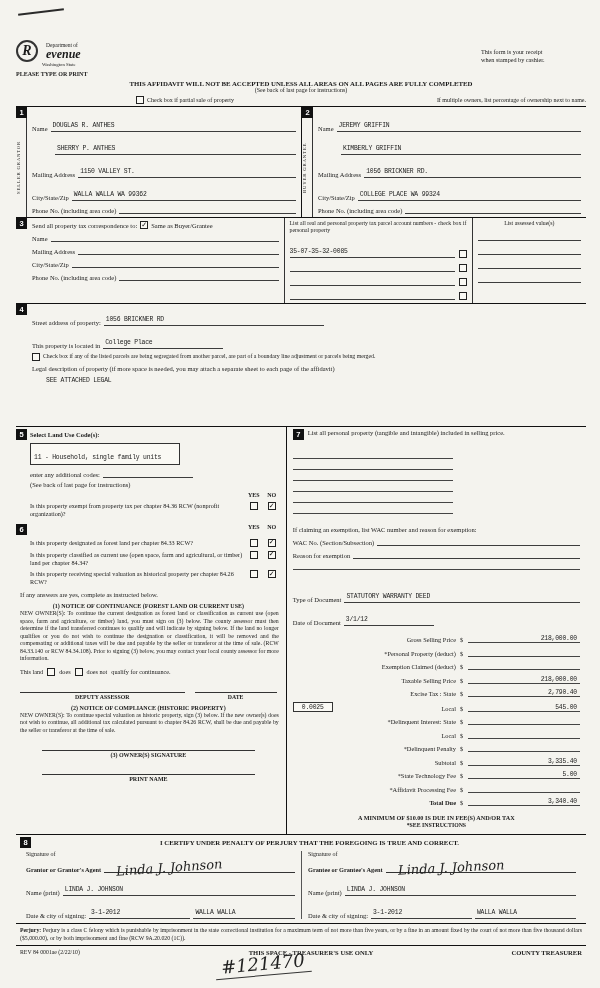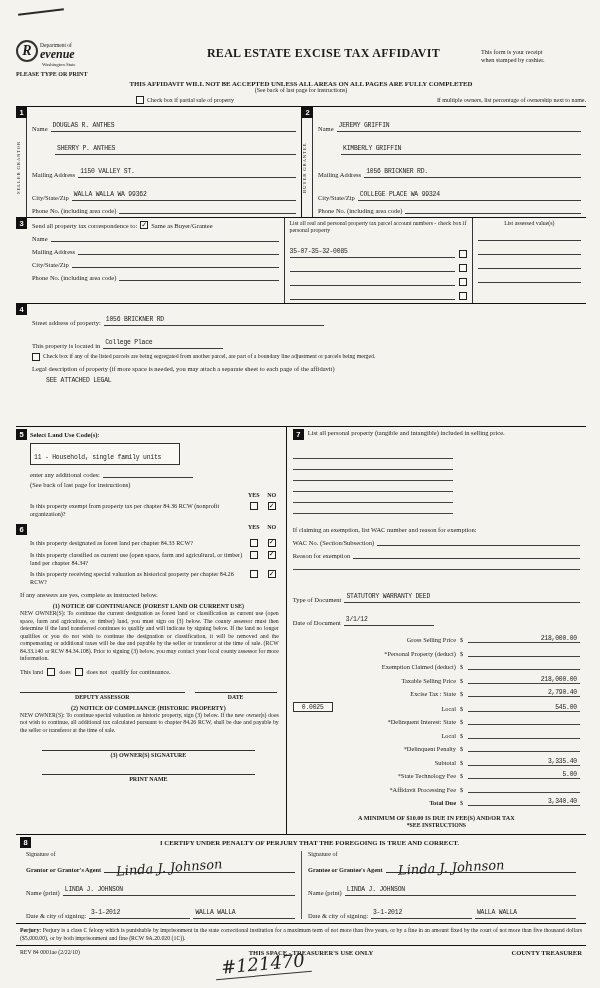--- a/index.html
+++ b/index.html
@@ -10,21 +10,21 @@
   .artifact { position:absolute; top:11px; left:18px; width:46px; height:2px;
               background:#2a2a2a; transform:rotate(-7deg); }
 
   
   .hdr { display:flex; align-items:flex-start; }
   .hdr-left { width:150px; }
   .logo { display:flex; align-items:center; }
   .logo-r { width:22px; height:22px; border:2px solid #333; border-radius:50%;
             display:flex; align-items:center; justify-content:center;
             font-weight:bold; font-style:italic; font-size:14px; flex:none; }
-  .logo-col { margin-left:2px; }
+  .logo-col { margin-left:8px; }
   .logo-dept { font-size:5.5px; }
   .logo-rev { font-size:12px; font-weight:bold; font-style:italic; line-height:1; }
   .logo-state { font-size:4.8px; margin-left:26px; }
   .please { font-size:6px; font-weight:bold; margin-top:4px; }
   .hdr-mid { flex:1; text-align:center; padding-top:6px; }
   .title { font-size:12px; font-weight:bold; letter-spacing:.3px; }
   .chapter { font-size:7.5px; margin-top:2px; }
   .hdr-right { width:105px; font-size:6.2px; padding-top:8px; line-height:1.3; }
   .warning { text-align:center; font-size:6.8px; font-weight:bold; margin-top:3px; }
   .seeback-c { text-align:center; font-size:6px; }
@@ -135,21 +135,20 @@
         <div class="logo-r">R</div>
         <div class="logo-col">
           <div class="logo-dept">Department of</div>
           <div class="logo-rev">evenue</div>
         </div>
       </div>
       <div class="logo-state">Washington State</div>
       <div class="please">PLEASE TYPE OR PRINT</div>
     </div>
     <div class="hdr-mid">
-      <div class="title">REAL ESTATE EXCISE TAX AFFIDAVIT</div>
     </div>
     <div class="hdr-right">
       <div>This form is your receipt</div>
       <div>when stamped by cashier.</div>
     </div>
   </div>
   <div class="warning">THIS AFFIDAVIT WILL NOT BE ACCEPTED UNLESS ALL AREAS ON ALL PAGES ARE FULLY COMPLETED</div>
   <div class="seeback-c">(See back of last page for instructions)</div>
   <div class="partial-row">
     <div class="left">

